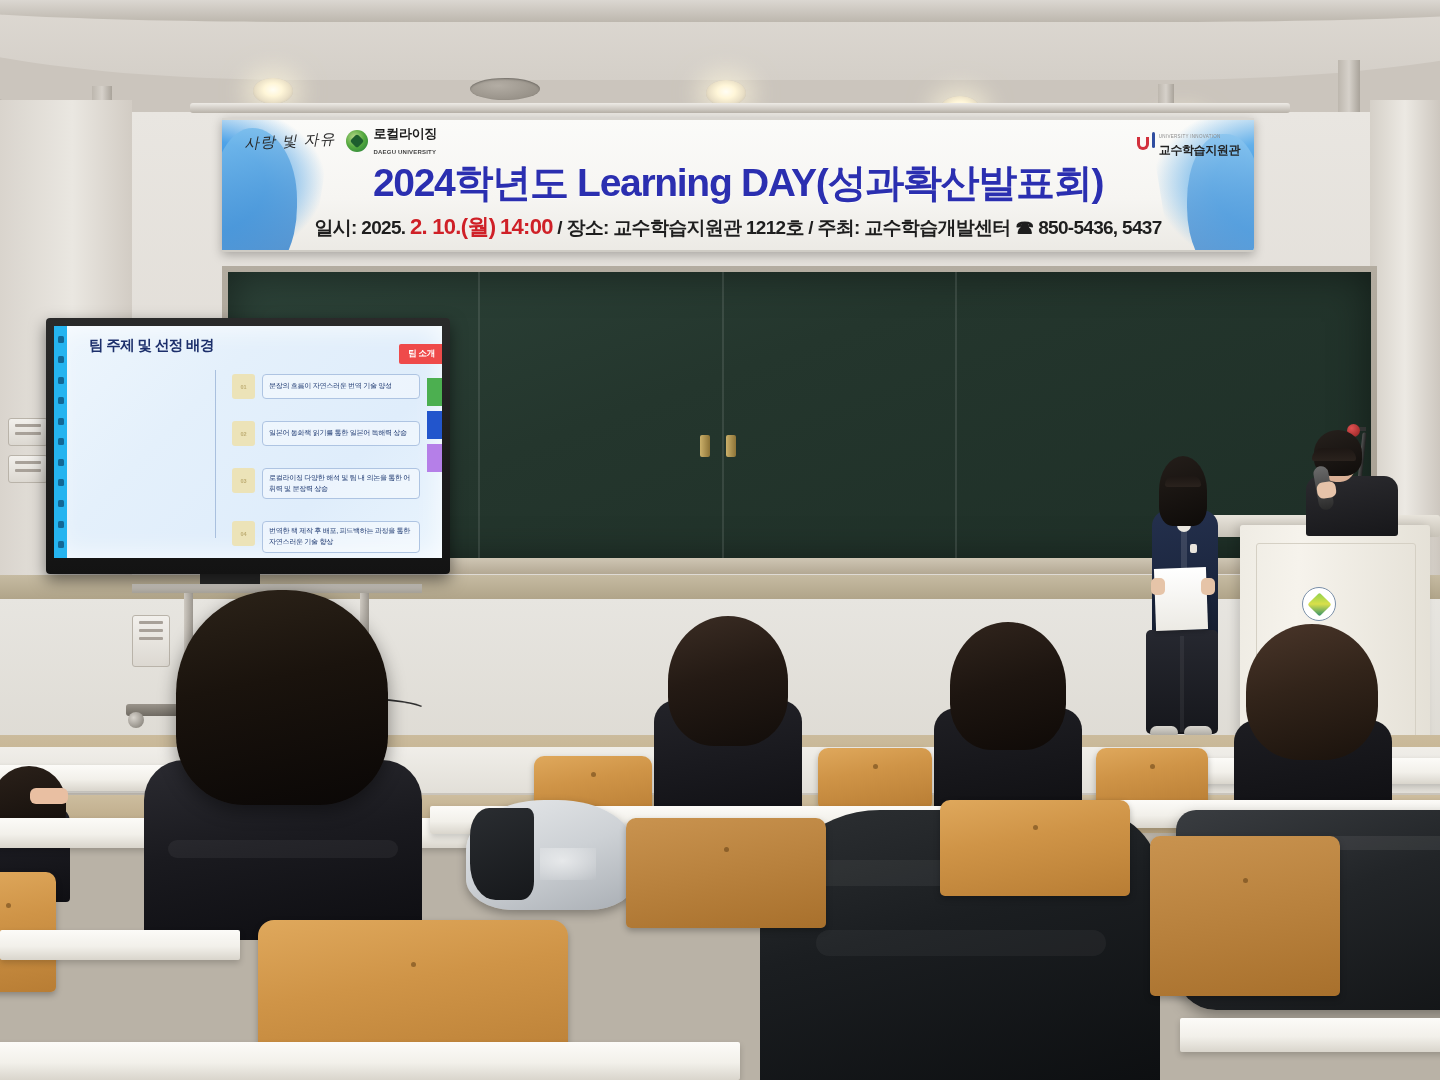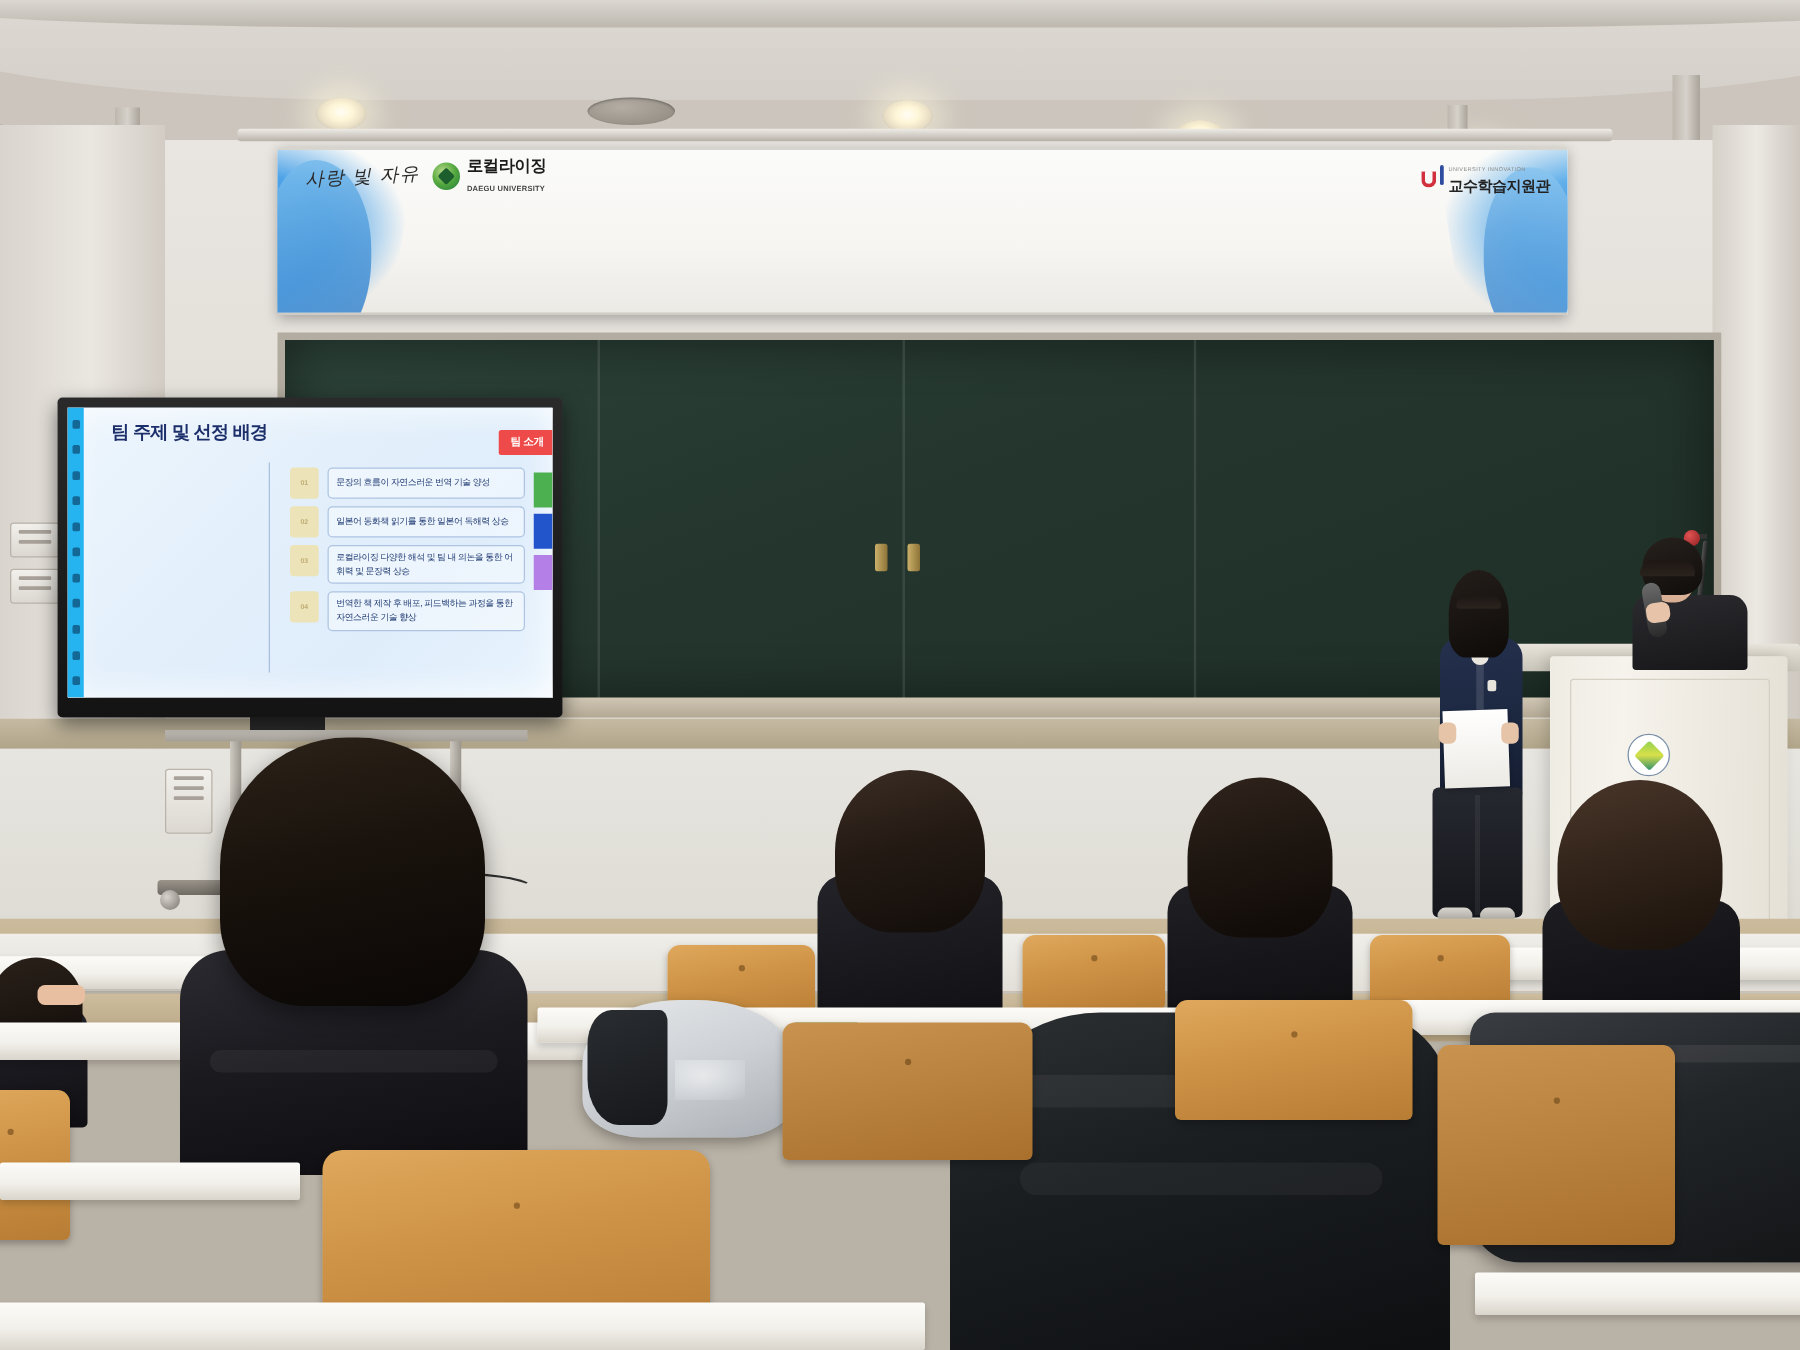--- a/index.html
+++ b/index.html
@@ -146,21 +146,21 @@
   .color-chip { width:15px; height:28px; margin-bottom:5px; }
   .slide-left { position:absolute; left:22px; top:48px; width:112px; text-align:center; }
   .dap-label { font-size:5.8px; font-weight:bold; color:#5b6e96; letter-spacing:1.2px; }
   .proj-title { font-size:20px; font-weight:bold; color:#20306e; letter-spacing:-1px; margin-top:2px; }
   .proj-sub { font-size:15px; font-weight:bold; color:#20306e; letter-spacing:-.5px; }
   .goal-box { margin-top:9px; border:1px solid #b9cbe6; border-radius:8px; padding:8px 6px;
      background:rgba(255,255,255,.38); font-size:7px; line-height:1.55; color:#4a5d86;
      letter-spacing:-.3px; }
   .divider-v { position:absolute; left:148px; top:44px; width:1px; height:168px; background:#a9c0de; }
   .bullets { position:absolute; left:165px; top:48px; right:22px; }
-  .bullet-row { display:flex; align-items:stretch; margin-bottom:6px; }
+  .bullet-row { display:flex; align-items:stretch; margin-bottom:22px; }
   .bullet-num { width:23px; height:25px; flex:none; background:#ece3b8; border-radius:3px;
      display:flex; align-items:center; justify-content:center;
      font-size:5.5px; font-weight:bold; color:#bfae74; }
   .bullet-text { flex:1; margin-left:7px; border:1px solid #aec4e2; border-radius:4px;
      background:rgba(255,255,255,.42); padding:4px 6px;
      font-size:7.1px; line-height:1.5; color:#1f3a72; letter-spacing:-.35px;
      display:flex; align-items:center; }
 
   
   .podium { position:absolute; left:1240px; top:525px; width:190px; height:290px;
@@ -294,21 +294,30 @@
           <span class="u"></span>
             <span class="i"></span>
         </span>
         <span class="ui-text">
           <span class="ui-sub">UNIVERSITY INNOVATION</span><br>
           <span class="ui-ko">교수학습지원관</span>
         </span>
       </span>
     </div>
 
-
+    <div class="banner-title">2024학년도 Learning DAY(성과확산발표회)</div>
+
+    <div class="banner-sub">
+      <span>일시: 2025.</span>
+      <span class="red">2. 10.</span><span class="red">(월)</span>
+      <span class="red">14:00</span>
+      <span>/ 장소: 교수학습지원관 1212호 / 주최: 교수학습개발센터</span>
+      <span>☎</span>
+      <span>850-5436, 5437</span>
+    </div>
   </div>
 
   <div class="tv-cart">
     <div class="cart-top"></div>
     <div class="cart-leg" style="left:52px;"></div>
     <div class="cart-leg" style="left:228px;"></div>
     <div class="cart-base"></div>
     <div class="caster" style="left:-4px;  top:128px;"></div>
     <div class="caster" style="left:152px; top:128px;"></div>
   </div>

